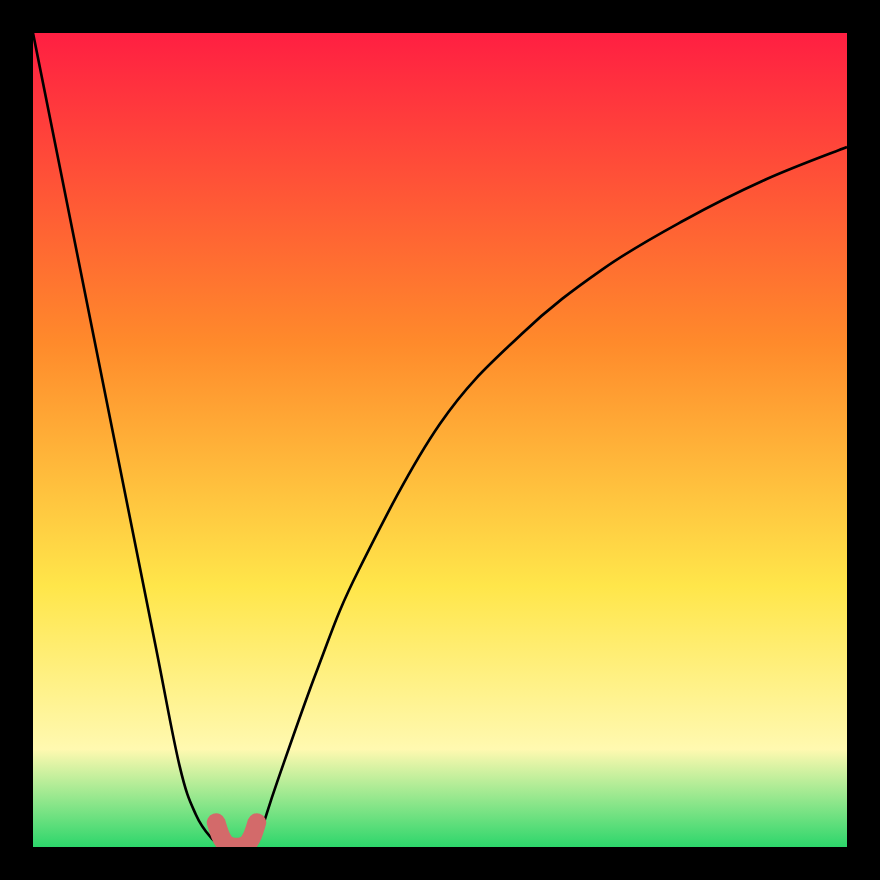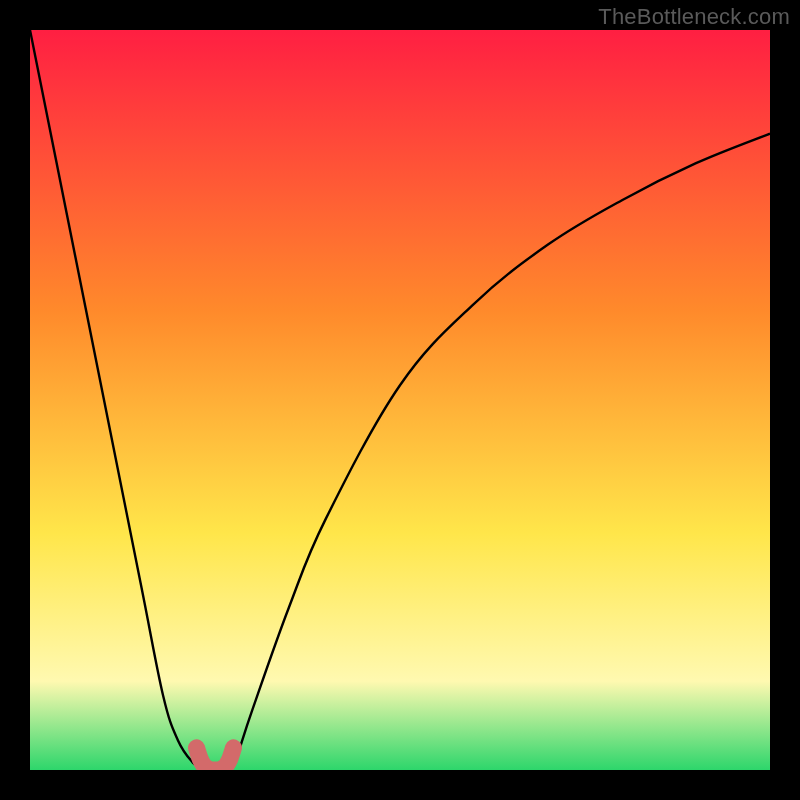--- a/index.html
+++ b/index.html
@@ -33,21 +33,20 @@
     top: 30px;
     width: 740px;
     height: 740px;
   }
   svg { display: block; }
 </style>
 </head>
 <body>
 
 <div class="frame">
-  <div class="watermark">TheBottleneck.com</div>
 
   <div class="plot">
     <svg id="chart-svg" width="740" height="740" viewBox="0 0 740 740" preserveAspectRatio="none">
       <defs>
         <linearGradient id="bg-grad" x1="0" y1="0" x2="0" y2="1">
           <stop id="g0" offset="0%" stop-color="#ff1f42"></stop>
           <stop id="g1" offset="38%" stop-color="#ff8a2b"></stop>
           <stop id="g2" offset="68%" stop-color="#ffe64a"></stop>
           <stop id="g3" offset="88%" stop-color="#fff9b0"></stop>
           <stop id="g4" offset="100%" stop-color="#2dd66b"></stop>

